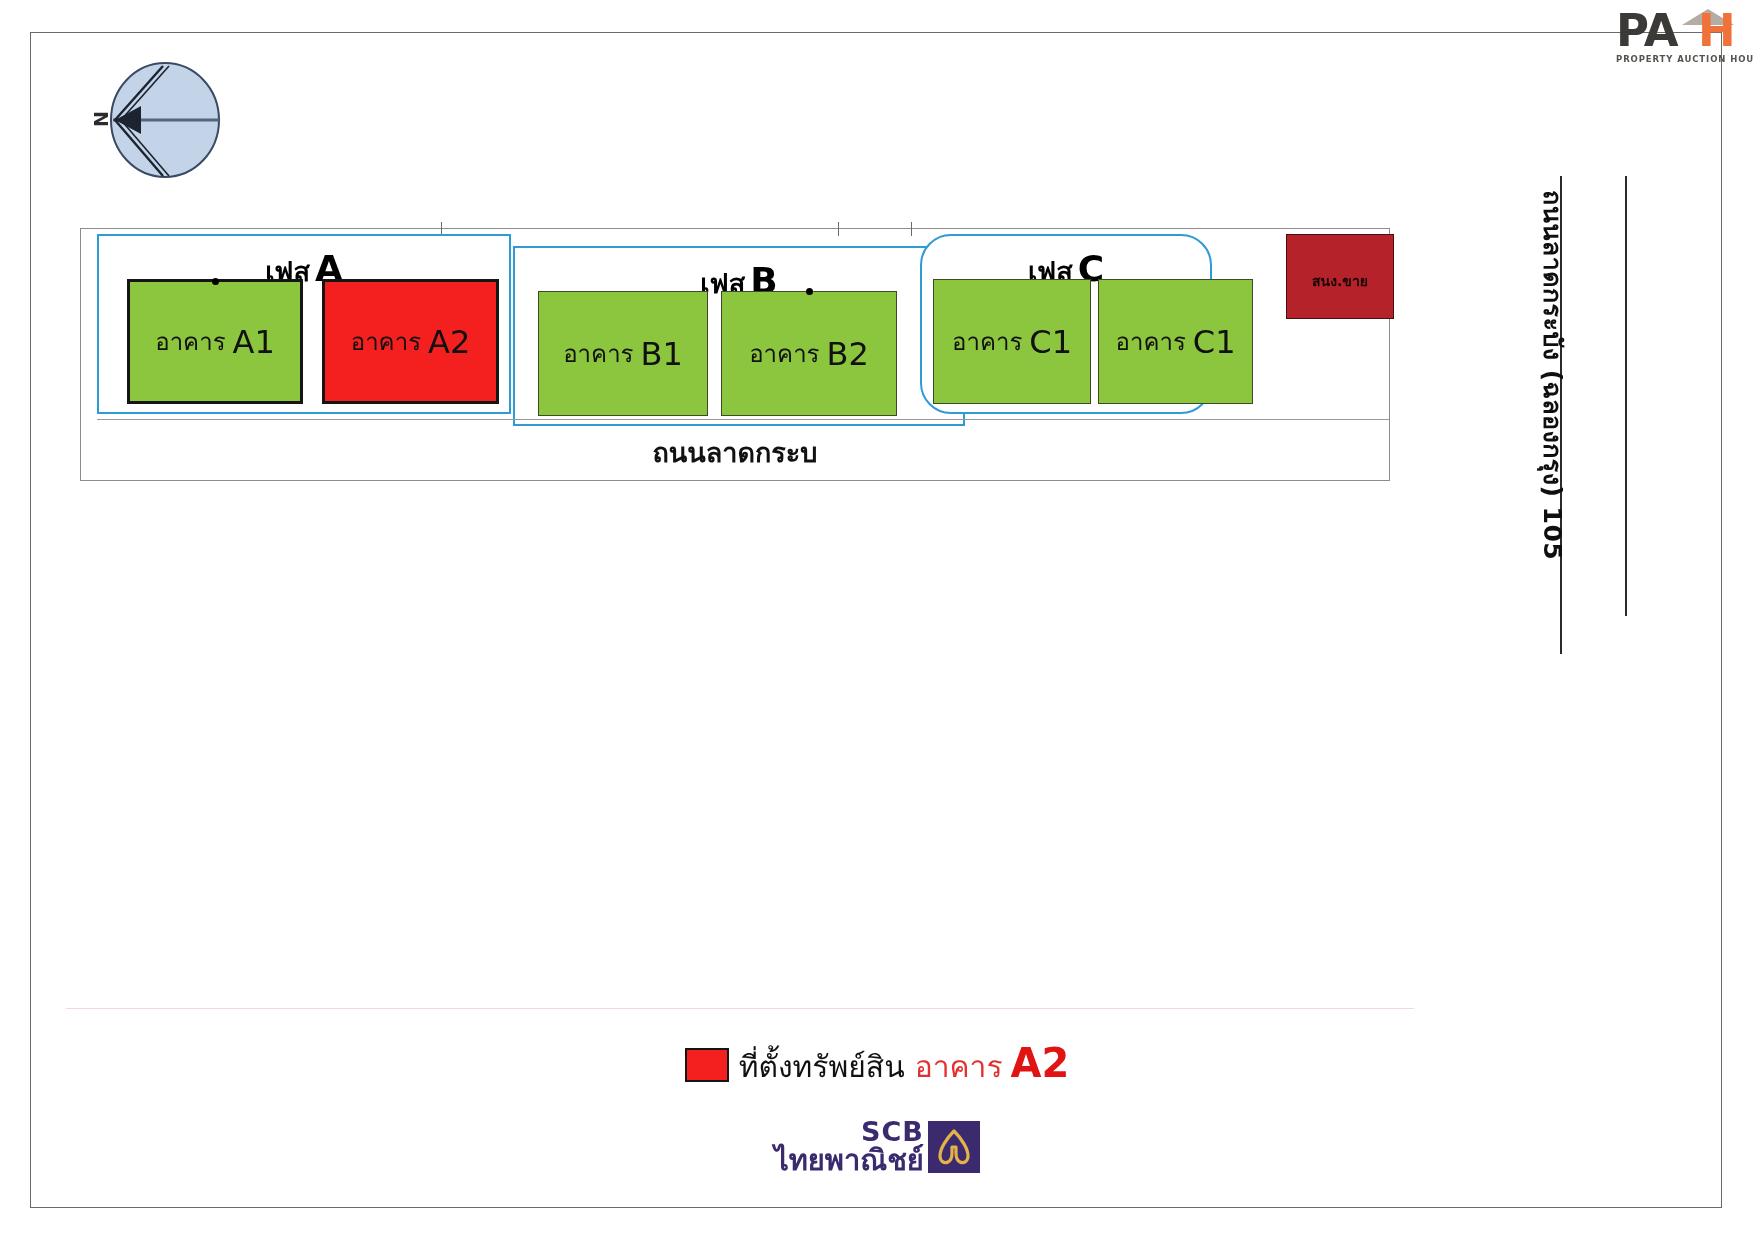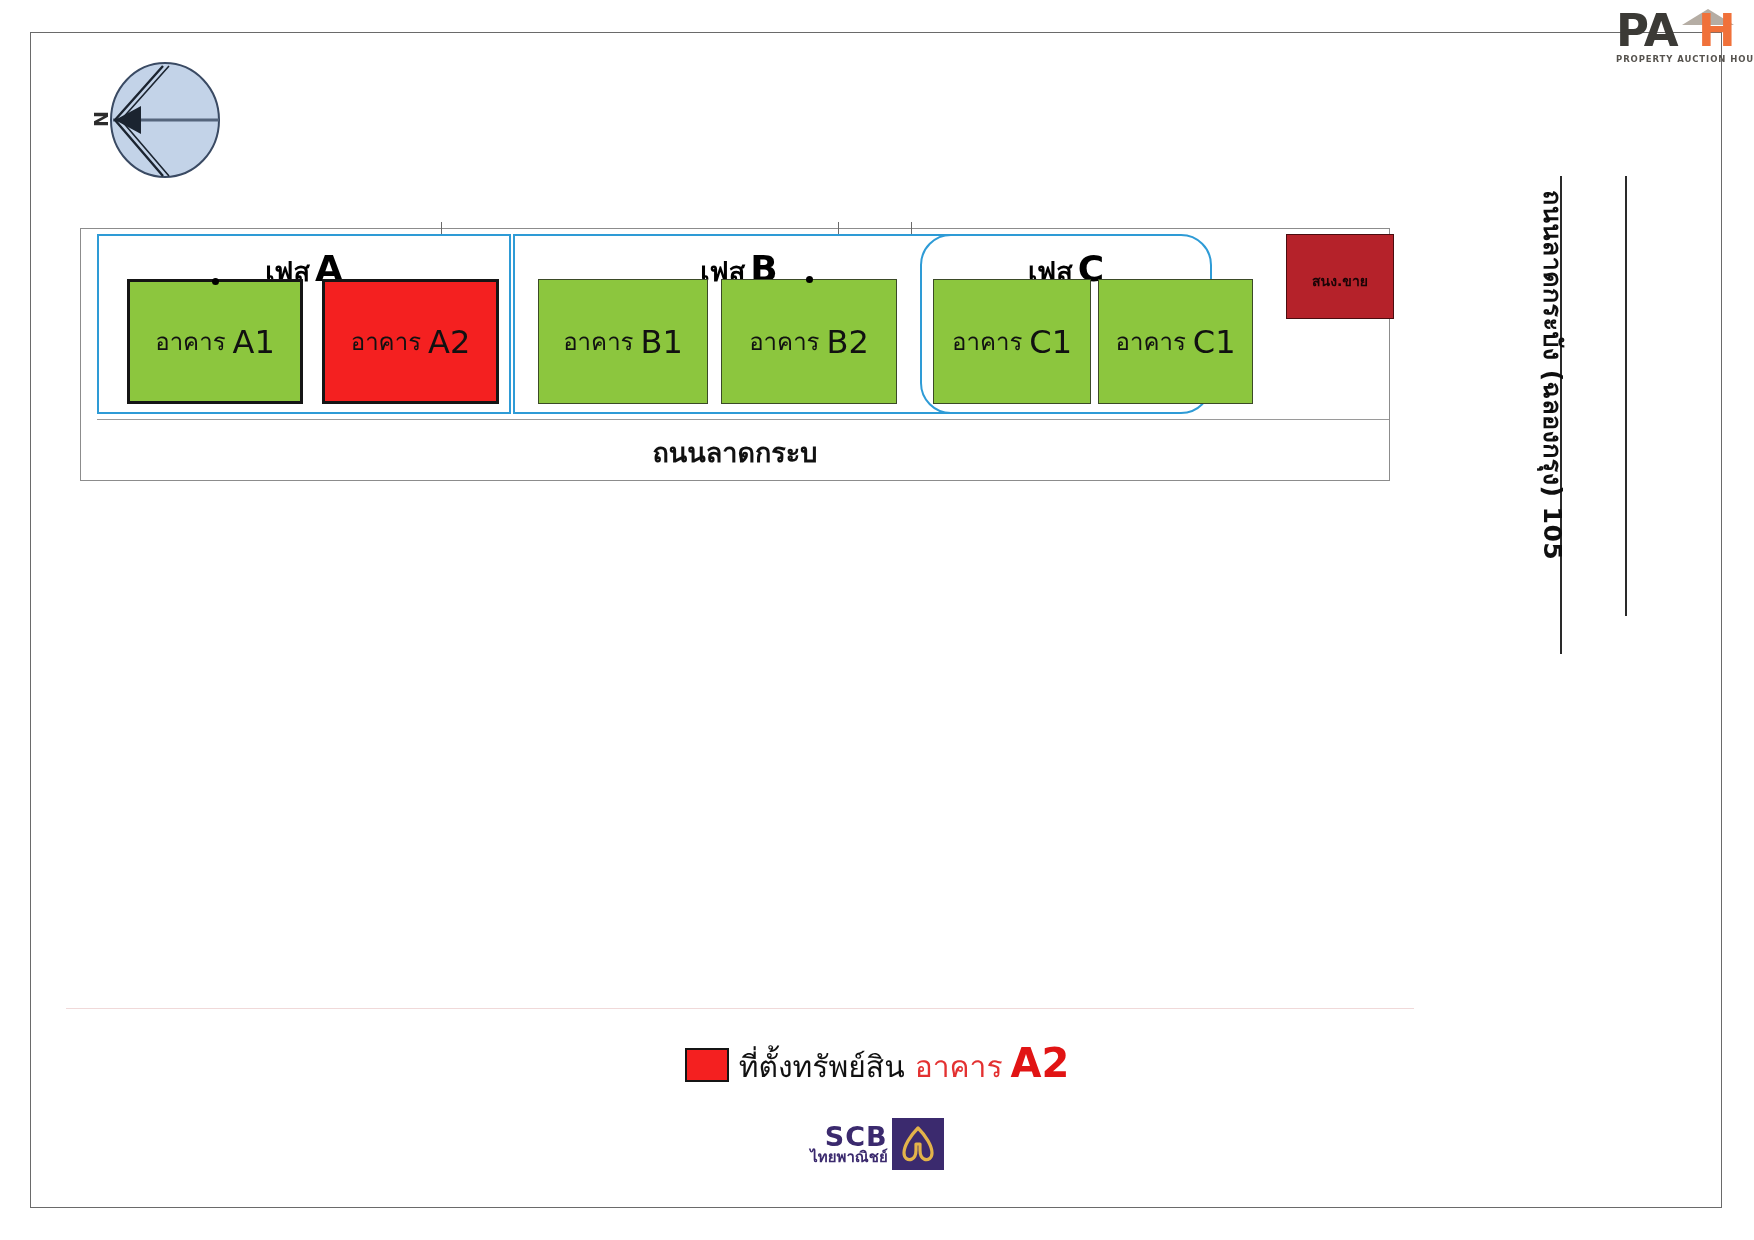--- a/index.html
+++ b/index.html
@@ -235,21 +235,21 @@
     position: absolute;
     left: 0; right: 0; top: 1118px;
     display: flex; align-items: center; justify-content: center;
   }
   .scb-inner { display: flex; align-items: center; gap: 4px; }
   .scb-text { text-align: right; line-height: 1.02; }
   .scb-text .scb-en {
     font-size: 27px; font-weight: bold; color: #3b2a6e; letter-spacing: 1px;
   }
   .scb-text .scb-th {
-    font-size: 15px; font-weight: bold; color: #3b2a6e; letter-spacing: 0px;
+    font-size: 29px; font-weight: bold; color: #3b2a6e; letter-spacing: 0px;
   }
   .scb-mark {
     width: 52px; height: 52px;
     background: #3b2a6e;
     display: flex; align-items: center; justify-content: center;
   }
 </style>
 </head>
 <body>
 
@@ -291,21 +291,21 @@
         <div class="bldg-dot"></div>
         <span class="th">อาคาร</span>
           <span class="ltr">A1</span>
       </div>
       <div class="bldg red" style="left:223px; width:177px;">
         <span class="th">อาคาร</span>
           <span class="ltr">A2</span>
       </div>
     </div>
 
-    <div class="phase" style="left:432px; width:452px;">
+    <div class="phase" style="left:432px; width:452px;margin-top:12px;">
       <div class="phase-label">
         <span class="th">เฟส</span><span class="ltr">B</span>
       </div>
       <div class="bldg green thin" style="left:23px; width:170px;">
         <span class="th">อาคาร</span>
           <span class="ltr">B1</span>
       </div>
       <div class="bldg green thin" style="left:206px; width:176px;">
         <div class="bldg-dot"></div>
         <span class="th">อาคาร</span>

